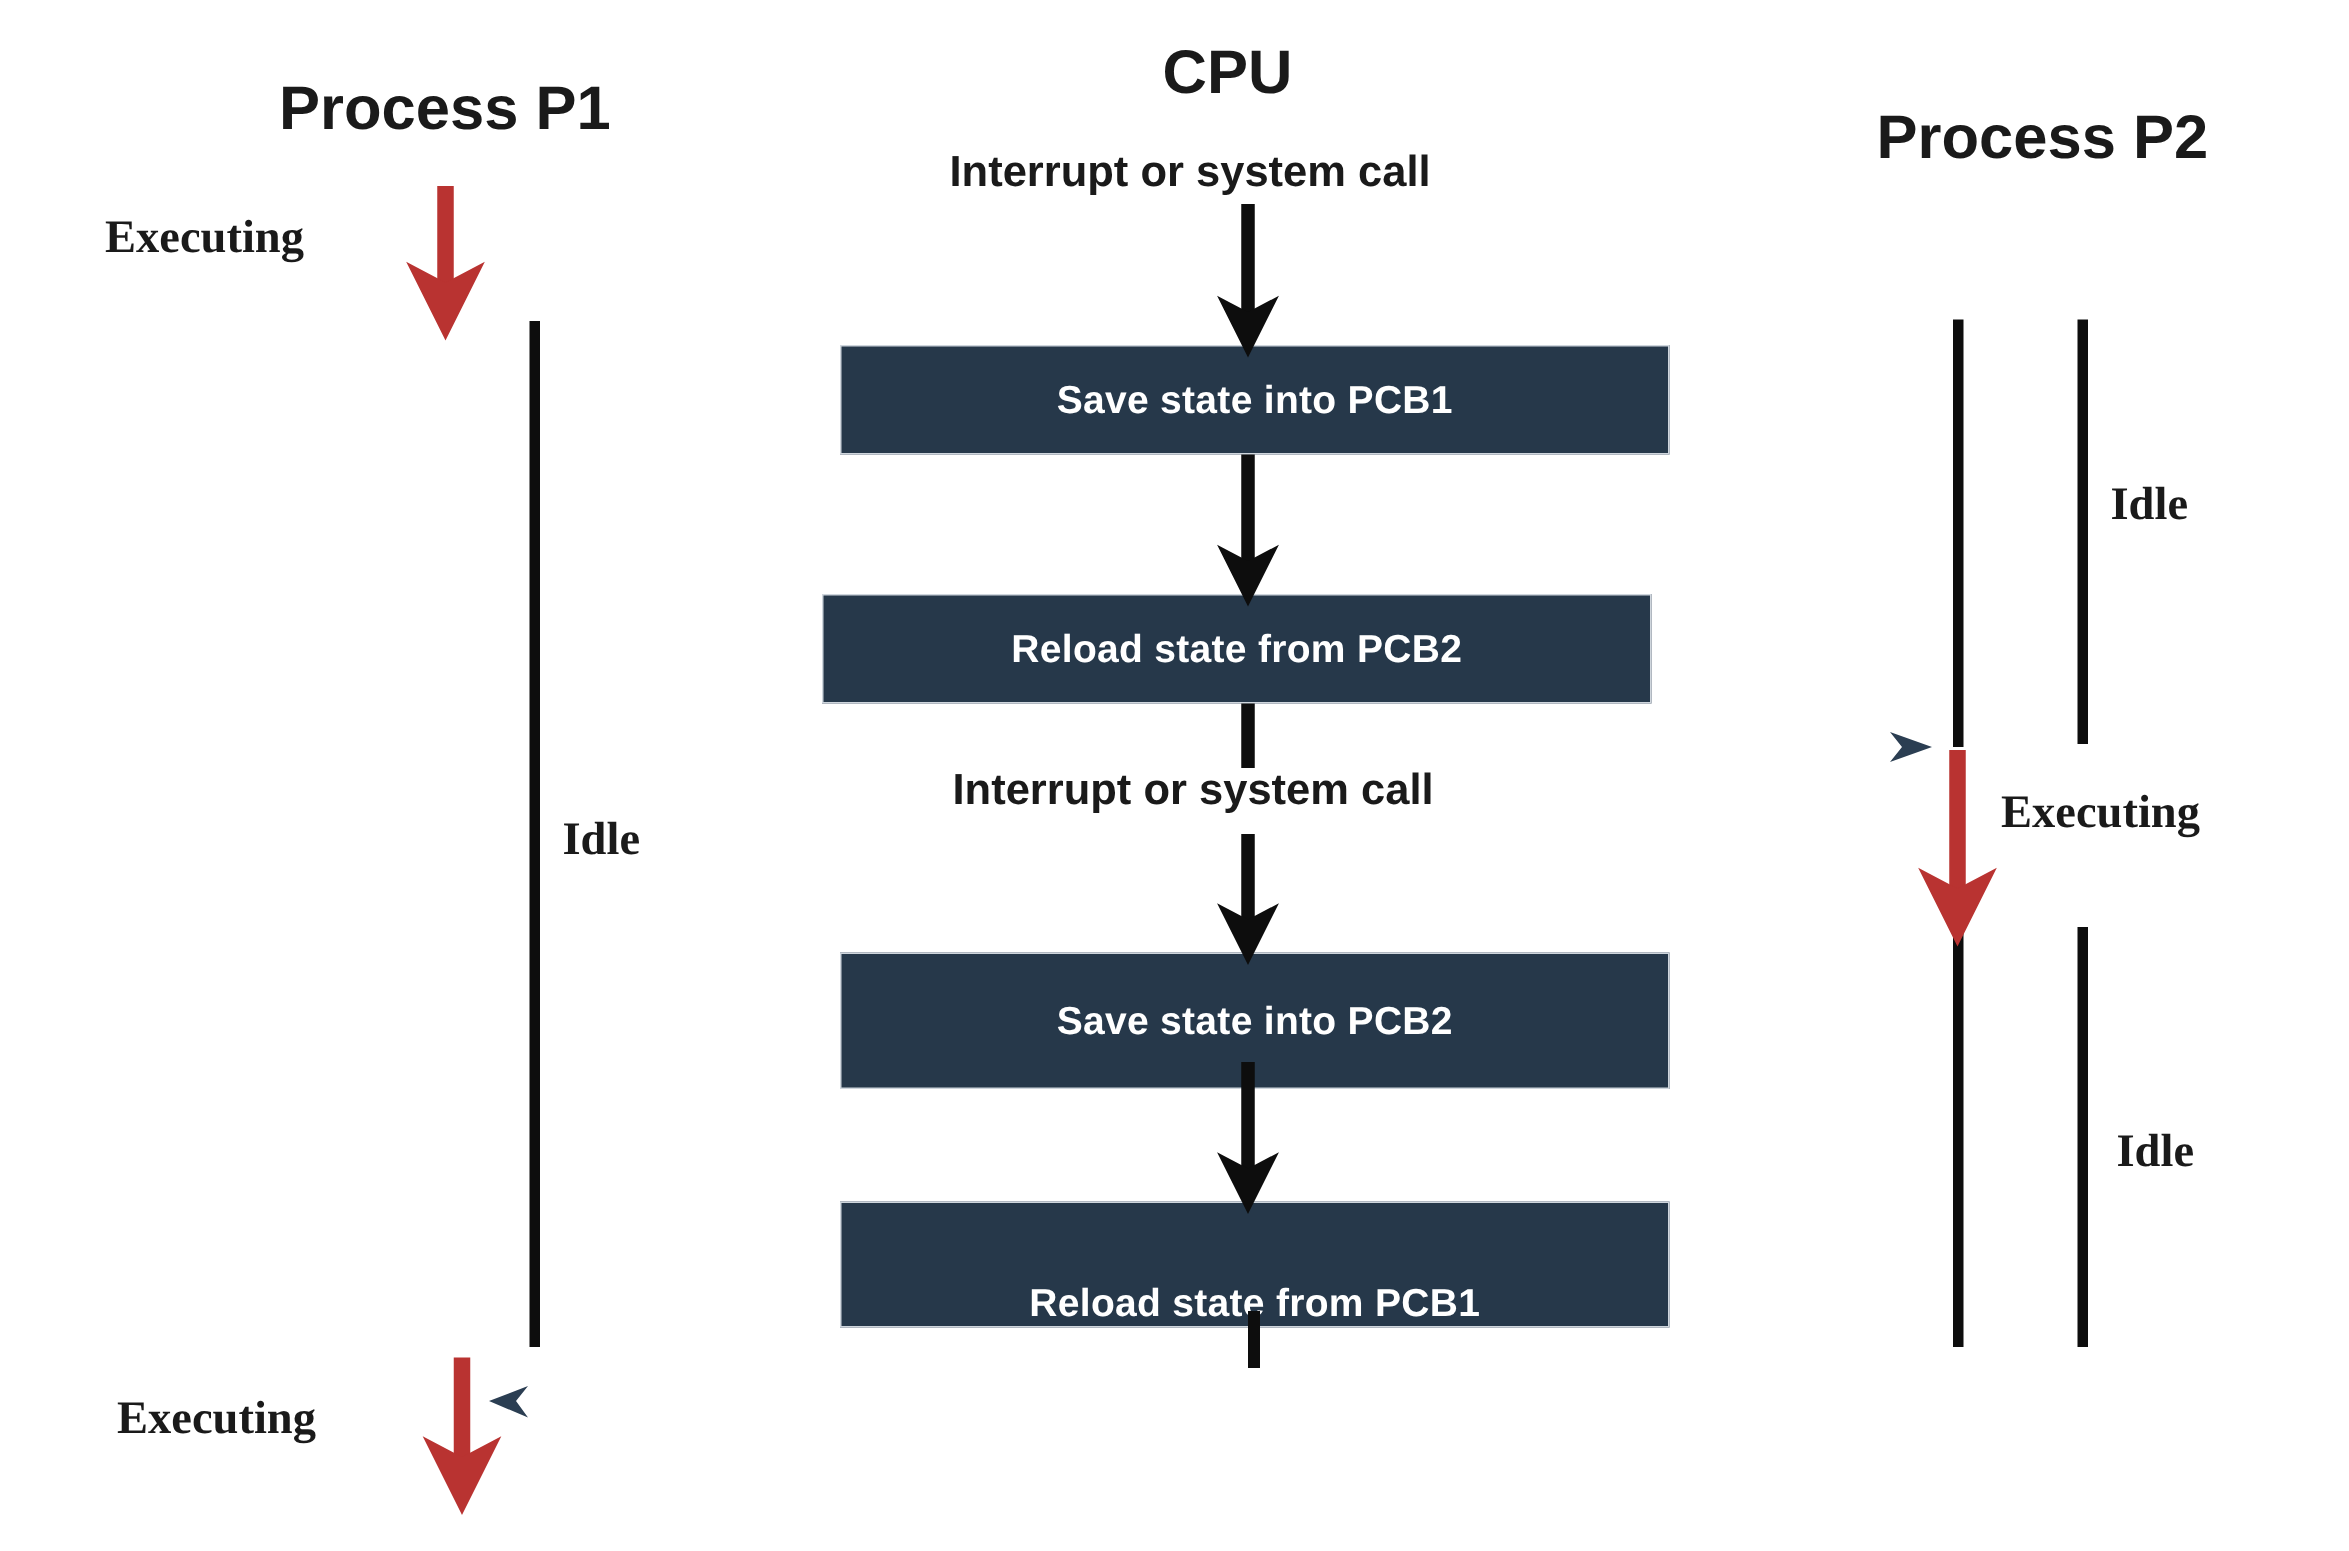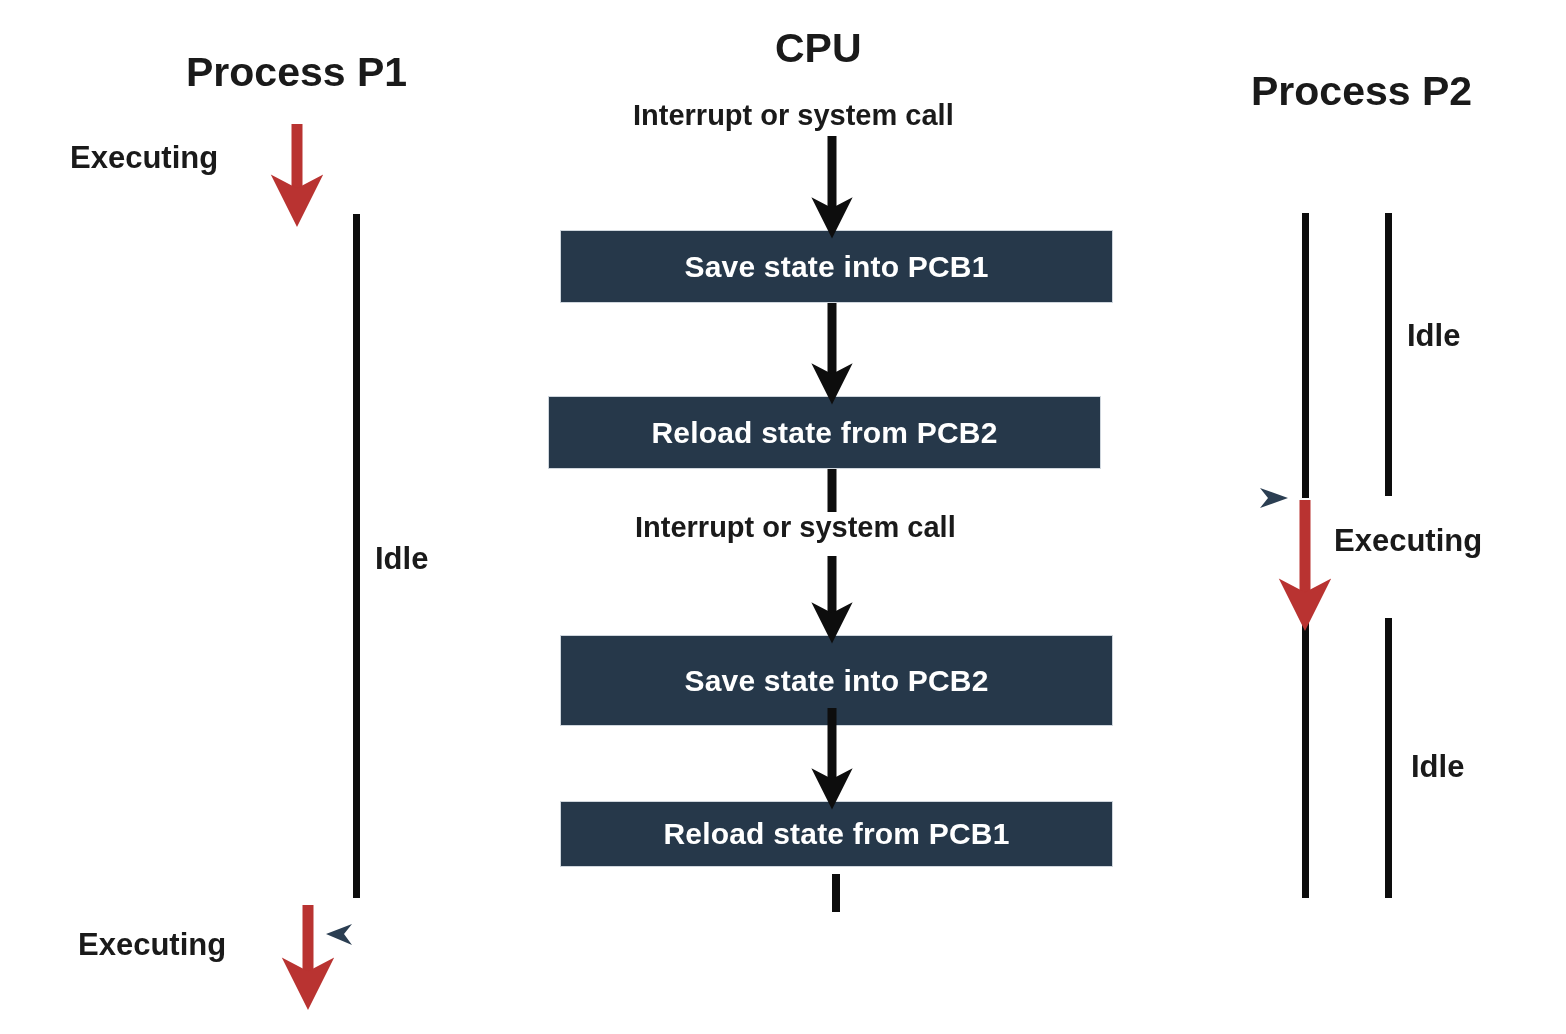--- a/index.html
+++ b/index.html
@@ -20,36 +20,37 @@
     color: #1a1a1a;
     font-weight: bold;
     white-space: nowrap;
     line-height: 1;
   }
   .lbl-head {
     font-size: 41px;
   }
   .lbl-state {
     font-size: 31px;
+    font-family: Liberation Serif, serif;
   }
   .lbl-event {
     font-size: 29px;
   }
   .proc-box {
     position: absolute;
     background: #26384a;
     border: 1px solid #cfd6dd;
     box-sizing: border-box;
     display: flex;
     align-items: center;
     justify-content: center;
   }
   .proc-box span {
     color: #ffffff;
-    font-size: 30px;
+    font-size: 26px;
     font-weight: bold;
     letter-spacing: 0.2px;
     white-space: nowrap;
   }
   .vline {
     position: absolute;
     background: #0d0d0d;
     width: 7px;
   }
   .cpu-line {
@@ -94,21 +95,21 @@
   <div class="proc-box" style="left:548px; top:396px; width:553px; height:73px;">
     <span>Reload state from PCB2</span>
   </div>
 
   <div class="lbl lbl-event" style="left:635px; top:513px;">Interrupt or system call</div>
 
   <div class="proc-box" style="left:560px; top:635px; width:553px; height:91px;">
     <span>Save state into PCB2</span>
   </div>
 
-  <div class="proc-box" style="left:560px; top:801px; width:553px; height:66px;">
+  <div class="proc-box" style="left:560px; top:801px; width:553px; height:84px;align-items:flex-end;">
     <span>Reload state from PCB1</span>
   </div>
 
   <div class="cpu-line" style="left:832px; top:874px; height:38px;"></div>
 
   <div class="vline" style="left:1302px; top:213px; height:285px;"></div>
   <div class="vline" style="left:1302px; top:616px; height:282px;"></div>
 
   <div class="vline" style="left:1385px; top:213px; height:283px;"></div>
   <div class="vline" style="left:1385px; top:618px; height:280px;"></div>

